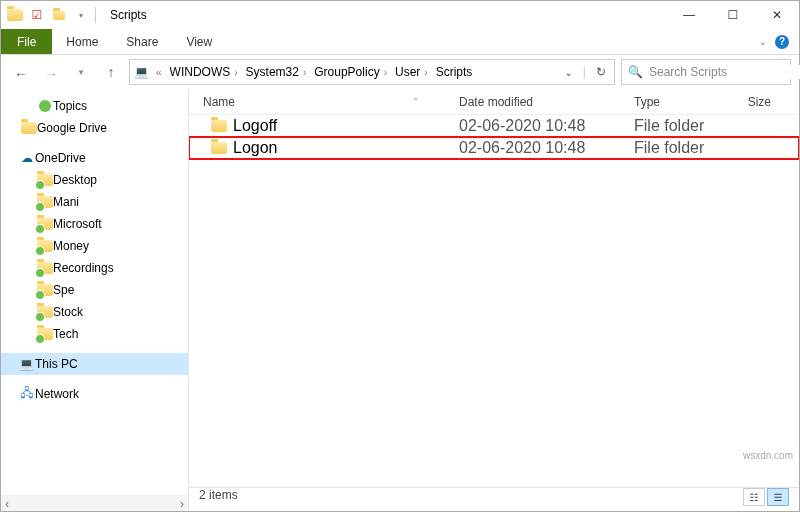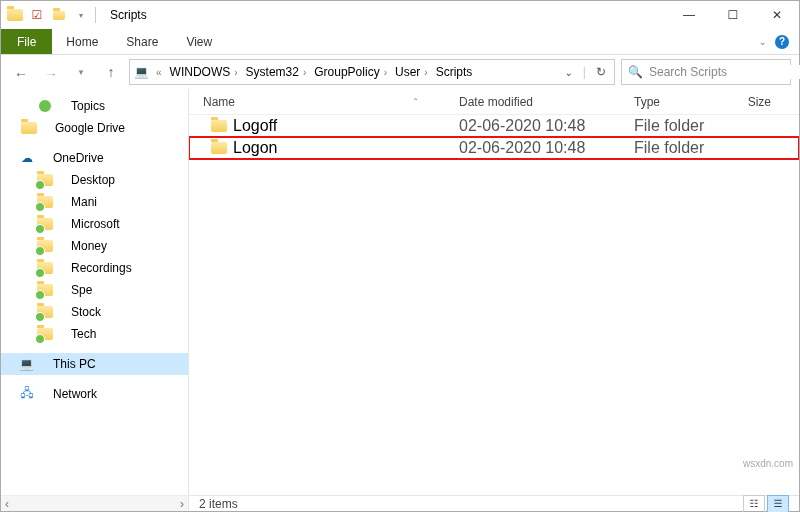--- a/index.html
+++ b/index.html
@@ -28,42 +28,42 @@
 .crumb { display:flex; align-items:center; gap:4px; font-size:12px; padding:0 2px; }
 .crumb .chev { color:#777; font-size:10px; }
 .addr-box .refresh { margin-left:auto; display:flex; align-items:center; gap:10px; padding-right:4px; color:#555; }
 .search-box { width:170px; height:26px; border:1px solid #ccc; display:flex; align-items:center; padding:0 6px; color:#777; gap:6px; }
 .search-box input { border:none; outline:none; flex:1; font-size:12px; color:#000; }
 .search-box input::placeholder { color:#888; }
 
 
 .body { flex:1; display:flex; min-height:0; }
 .tree { width:188px; border-right:1px solid #e5e5e5; overflow-y:auto; padding:6px 0; position:relative; }
-.tree-item { display:flex; align-items:center; height:22px; padding-left:18px; gap:18px; font-size:12px; }
+.tree-item { display:flex; align-items:center; height:22px; padding-left:18px; gap:0; font-size:12px; }
 .tree-item.indent { padding-left:36px; }
 .tree-item.selected { background:#cce8ff; }
 .tree-spacer { height:8px; }
 .tree-bottom-scroll { position:absolute; bottom:0; left:0; right:0; height:16px; border-top:1px solid #eee; display:flex; align-items:center; justify-content:space-between; padding:0 4px; color:#777; background:#f5f5f5; }
 
 .content { flex:1; display:flex; flex-direction:column; min-width:0; }
 .cols { display:flex; height:26px; align-items:center; border-bottom:1px solid #eee; color:#444; font-size:12px; }
 .col-name { width:270px; padding-left:14px; display:flex; align-items:center; gap:6px; }
 .col-date { width:175px; }
 .col-type { width:110px; }
 .col-size { flex:1; text-align:right; padding-right:28px; }
 .sort-ind { font-size:8px; color:#777; }
 
 .rows { flex:1; overflow:auto; position:relative; }
 .row { display:flex; align-items:center; height:22px; font-size:16px; }
 .row .c-name { width:270px; padding-left:22px; display:flex; align-items:center; gap:6px; }
 .row .c-date { width:175px; color:#555; }
 .row .c-type { width:110px; color:#555; }
 .row.highlighted { outline:2px solid #e11; outline-offset:-1px; }
 
-.statusbar { height:16px; border-top:1px solid #e5e5e5; display:flex; align-items:center; padding:0 10px; font-size:12px; color:#444; }
+.statusbar { height:24px; border-top:1px solid #e5e5e5; display:flex; align-items:flex-start; padding:0 10px; font-size:12px; color:#444; }
 .statusbar .view-toggles { margin-left:auto; display:flex; gap:2px; }
 .view-toggle { width:22px; height:18px; border:1px solid #ccc; display:flex; align-items:center; justify-content:center; font-size:10px; }
 .view-toggle.active { background:#cce8ff; border-color:#7ab8e8; }
 
 .watermark { position:absolute; right:6px; bottom:26px; font-size:10px; color:#aaa;text-align:right; }
 
 
 .ico { width:16px; height:16px; display:inline-flex; align-items:center; justify-content:center; font-size:12px; }
 .ico-folder { background:linear-gradient(#ffe9a6,#f7ce5b); border-radius:2px; width:16px; height:12px; position:relative; }
 .ico-folder::before { content:""; position:absolute; top:-3px; left:0; width:7px; height:3px; background:#f7ce5b; border-radius:1px 1px 0 0; }

